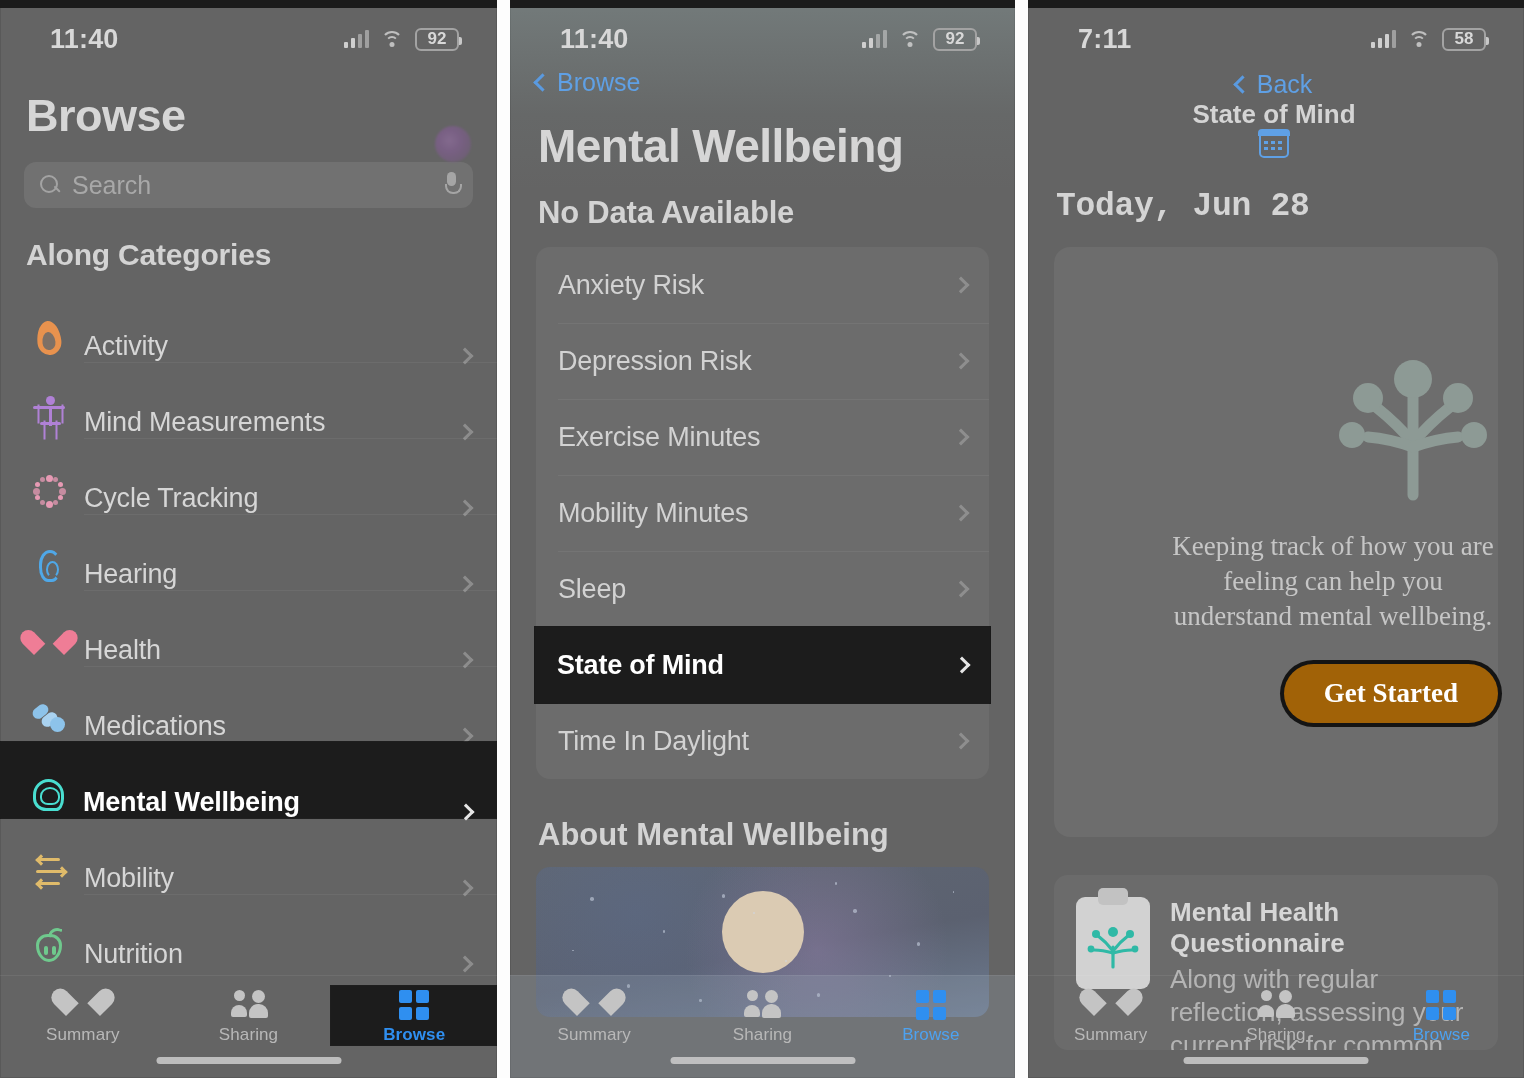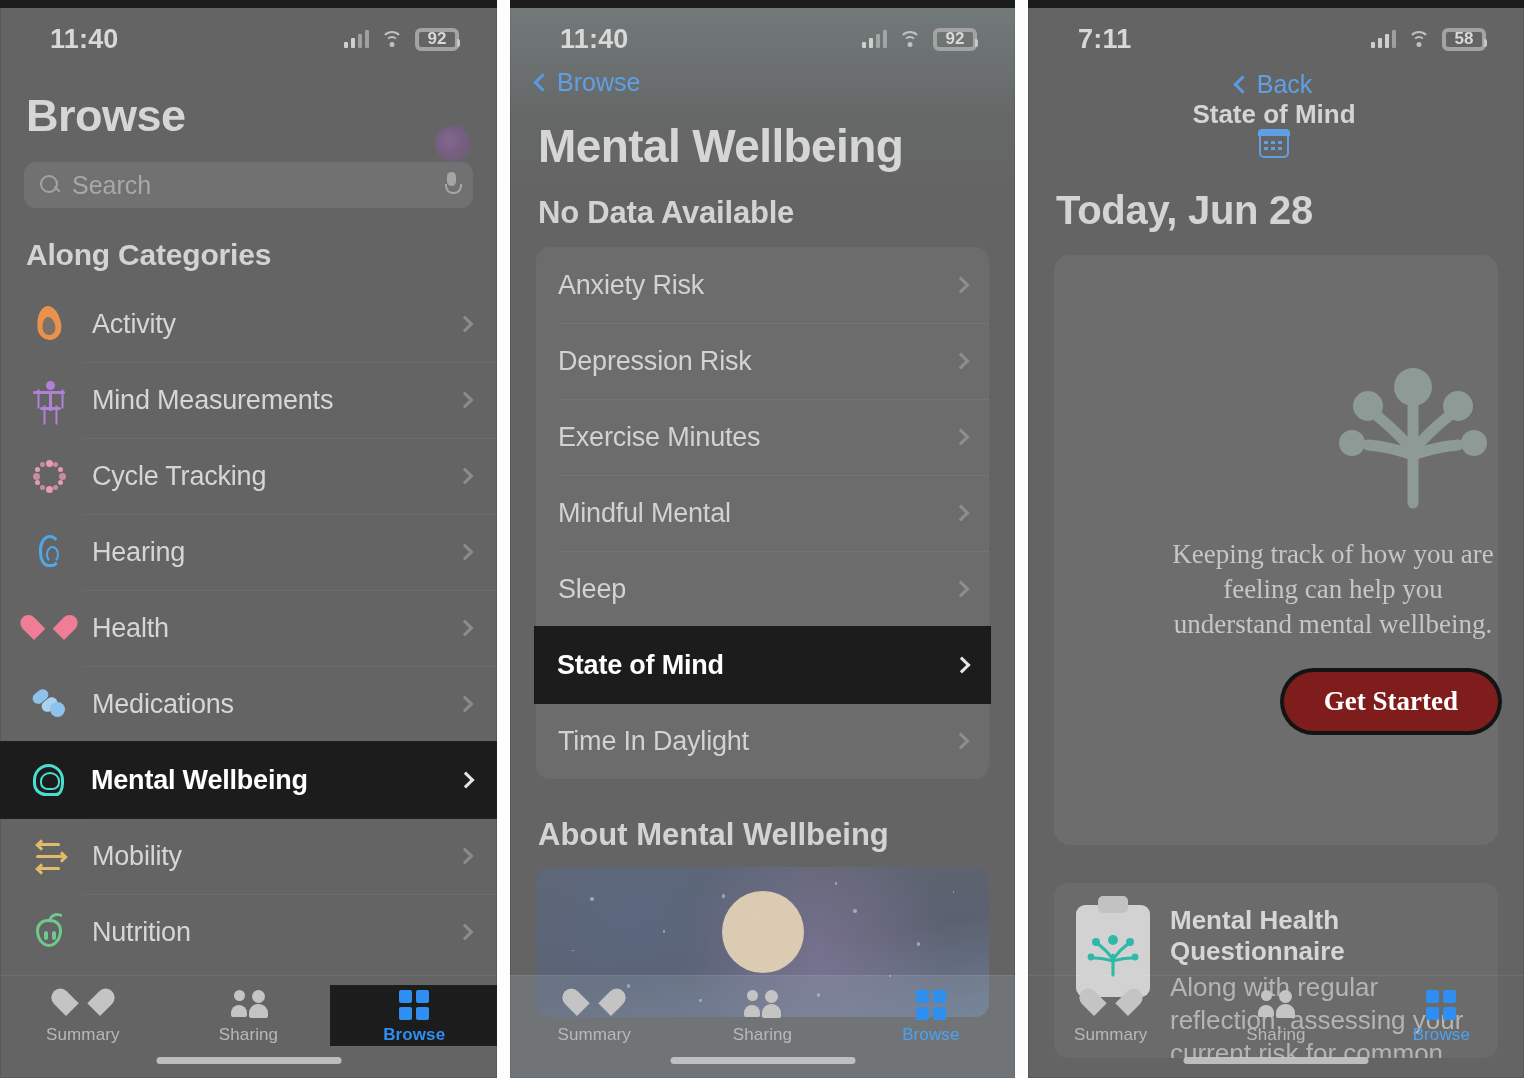--- a/index.html
+++ b/index.html
@@ -68,21 +68,21 @@
     border-left-color:transparent; border-right-color:transparent;
     border-radius:50%; display:block;
   }
   .wifi b:nth-child(1){ width:22px;height:22px; top:1px; }
   .wifi b:nth-child(2){ width:13px;height:13px; top:6px; }
   .wifi b:nth-child(3){
     width:5px;height:5px;top:12px;background:#cfcfcf;border:none;border-radius:50%;
   }
   .batt {
     min-width: 44px; height: 23px;
-    border: 4px solid #a3a3a3; border-radius: 6px;
+    border: 2px solid #a3a3a3; border-radius: 6px;
     display:flex; align-items:center; justify-content:center;
     font-size:17px; font-weight:bold; color:#d8d8d8;
     padding: 0 5px; position: relative;
   }
   .batt::after{
     content:""; position:absolute; right:-5px; top:7px;
     width:3px;height:8px;background:#c8c8c8;border-radius:0 2px 2px 0;
   }
 
   
@@ -122,23 +122,23 @@
     content:"";position:absolute;left:1px;top:12px;width:13px;height:8px;
     border:2.2px solid #c2c2c2;border-top:none;border-radius:0 0 8px 8px;
   }
   .sec-head {
     font-size: 30px; font-weight: bold; color:#d3d3d3;
     padding: 30px 0 0 26px; letter-spacing:-.2px;
   }
   .rowlist { margin-top: 14px; }
   .row {
     position: relative;
-    display:flex; align-items:center;
+    display:flex; align-items:flex-end;
     height: 76px; padding: 0 26px 0 26px;
-    gap: 20px;
+    gap: 12px;
   }
   .row + .row::before {
     content:""; position:absolute; left: 84px; right:0; top:0;
     height:1px; background: rgba(255,255,255,0.055);
   }
   .row-ico { width: 46px; height: 46px; flex:none; position: relative; }
   .row-lbl { font-size: 27px; color:#d6d6d6; flex:1; letter-spacing:-.2px; }
   .chev {
     width:12px;height:12px;flex:none;
     border-right:3px solid #9a9a9a;border-top:3px solid #9a9a9a;
@@ -387,38 +387,38 @@
     content:"";position:absolute;left:3px;top:9px;width:18px;height:11px;
     background:
       linear-gradient(#5fa0e5,#5fa0e5) 0 0/4px 3px no-repeat,
       linear-gradient(#5fa0e5,#5fa0e5) 7px 0/4px 3px no-repeat,
       linear-gradient(#5fa0e5,#5fa0e5) 14px 0/4px 3px no-repeat,
       linear-gradient(#5fa0e5,#5fa0e5) 0 6px/4px 3px no-repeat,
       linear-gradient(#5fa0e5,#5fa0e5) 7px 6px/4px 3px no-repeat,
       linear-gradient(#5fa0e5,#5fa0e5) 14px 6px/4px 3px no-repeat;
   }
   .p3-date {
-    font-size:40px;font-weight:bold;color:#d4d4d4;
-    padding: 30px 0 0 28px; letter-spacing:-.3px;
+    font-size:33px;font-weight:bold;color:#d4d4d4;
+    padding: 30px 0 0 28px; letter-spacing:-.3px;font-family:Liberation Mono, monospace;
   }
   .empty-card {
     margin: 22px 26px 0 26px; height: 590px;
     background: rgba(255,255,255,0.06); border-radius: 16px;
     display:flex;flex-direction:column;align-items:flex-end;
     padding-top: 96px;
     font-family: Liberation Serif, serif;
   }
   .sprout { width: 170px; height: 160px; position: relative; }
   .emp-text {
     margin-top: 26px; width: 330px; text-align:center;
     font-size:27px; line-height:1.30; color:#c6c6c6;
   }
   .get-btn {
     margin-top: 30px;
-    background:#7f1d1d; color:#fff; font-size:27px; font-weight:bold;
+    background:#a16207; color:#fff; font-size:27px; font-weight:bold;
     padding: 14px 40px; border-radius: 30px;
     box-shadow: 0 0 0 4px #141414;
   }
   .quest-card {
     margin: 38px 26px 0 26px; border-radius: 14px;
     background: rgba(255,255,255,0.05);
     padding: 22px 22px 0 22px; display:flex; gap:20px;
     height: 175px; overflow:hidden;
   }
   .clip {
@@ -627,21 +627,21 @@
       </div>
       <div class="crow">
         <span class="row-lbl">Depression Risk</span>
         <span class="chev"></span>
       </div>
       <div class="crow">
         <span class="row-lbl">Exercise Minutes</span>
         <span class="chev"></span>
       </div>
       <div class="crow">
-        <span class="row-lbl">Mindful Mental</span>
+        <span class="row-lbl">Mobility Minutes</span>
         <span class="chev"></span>
       </div>
       <div class="crow">
         <span class="row-lbl">Sleep</span>
         <span class="chev"></span>
       </div>
       <div class="crow focus">
         <span class="row-lbl">State of Mind</span>
         <span class="chev"></span>
       </div>

